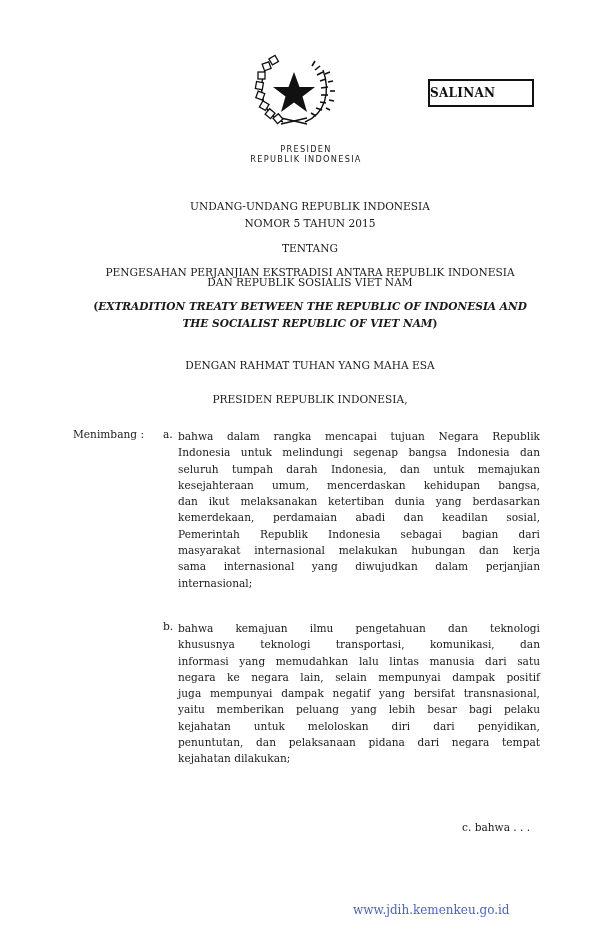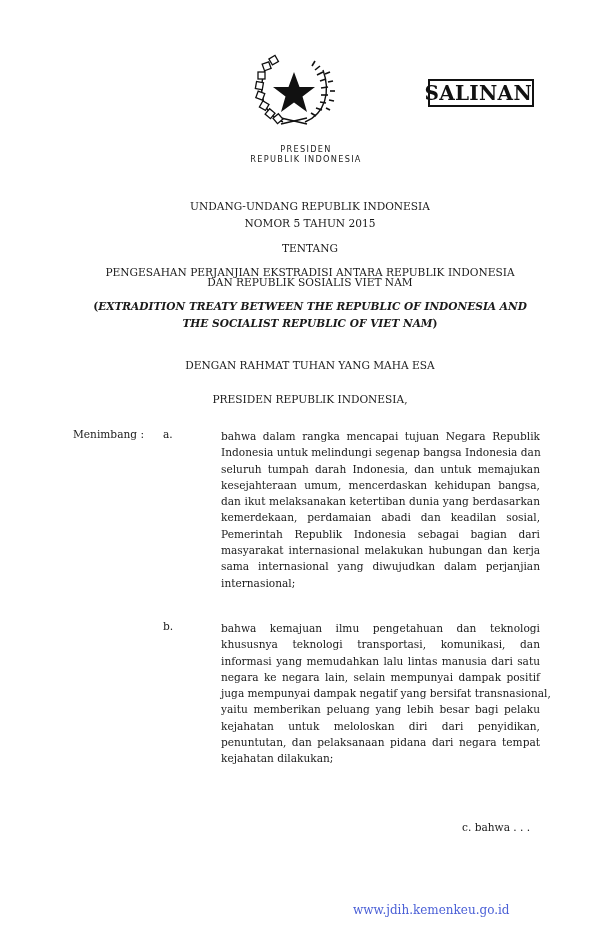--- a/index.html
+++ b/index.html
@@ -4,30 +4,30 @@
 <style>
   html, body { margin:0; padding:0; background:#ffffff; }
   body { width:612px; height:936px; position:relative; overflow:hidden;
          font-family:"DejaVu Serif","Liberation Serif",serif; color:#1a1a1a; }
   .emblem { position:absolute; left:253px; top:52px; width:82px; height:76px; }
   .presiden { position:absolute; left:0; width:612px; text-align:center;
               font-family:"DejaVu Sans","Liberation Sans",sans-serif; font-size:8.2px;
               letter-spacing:1.3px; color:#222; }
   .salinan { position:absolute; left:428px; top:79px; width:106px; height:28px;
              border:2px solid #111; box-sizing:border-box; display:flex; align-items:center;
-             justify-content:flex-end; font-family:"DejaVu Serif",serif; font-weight:bold;
-             font-size:20px; letter-spacing:0.3px; color:#111; }
+             justify-content:flex-start; font-family:"DejaVu Serif",serif; font-weight:bold;
+             font-size:12px; letter-spacing:0.3px; color:#111; }
   .center { position:absolute; left:60px; width:500px; text-align:center;
             font-size:10.6px; line-height:16.5px; color:#1a1a1a; }
   .ital { font-style:italic; }
   .label { position:absolute; left:73px; font-size:10.6px; }
   .item-letter { position:absolute; font-size:10.6px; }
   .para { position:absolute; left:178px; width:362px; font-size:10.6px;
           line-height:16.3px; text-align:justify; }
-  .para .ln { display:block; text-align:justify; text-align-last:justify; height:16.3px; white-space:nowrap;margin-left:43px; }
+  .para .ln { display:block; text-align:justify; text-align-last:justify; height:16.3px; white-space:nowrap; }
   .para .ln.last { text-align-last:left; }
   .footer-next { position:absolute; left:462px; top:821px; font-size:10.6px; }
   .url { position:absolute; left:353px; top:903px; font-size:12px;
          color:#4a5fd6; font-family:"DejaVu Serif",serif; }
 </style>
 </head>
 <body>
 
 <div class="emblem">
   <svg width="82" height="76" viewBox="0 0 82 76">

